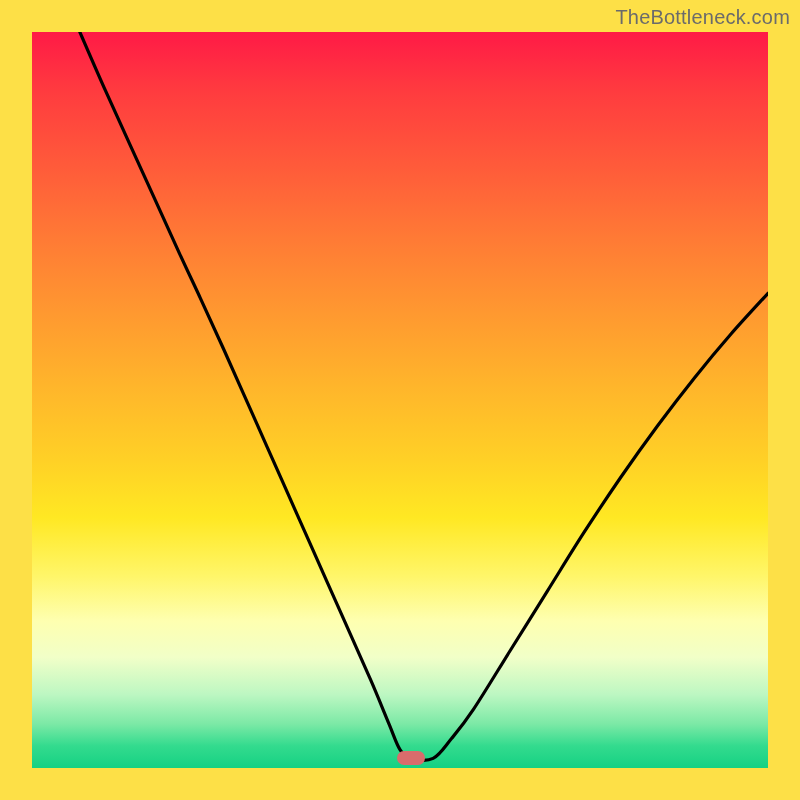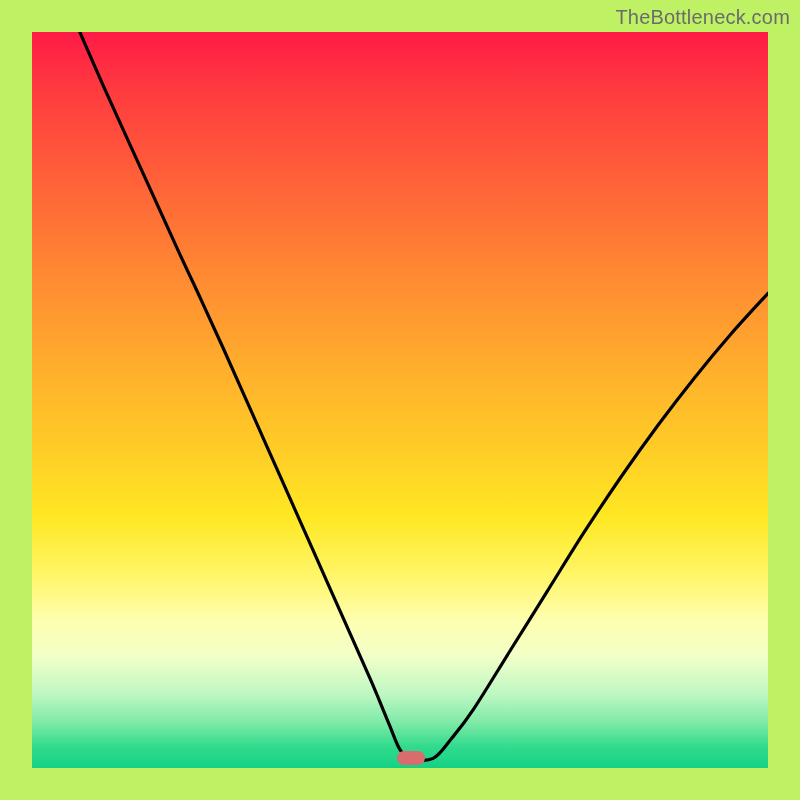--- a/index.html
+++ b/index.html
@@ -10,21 +10,21 @@
     background: #000;
     overflow: hidden;
     font-family: Arial, Helvetica, sans-serif;
   }
   .frame {
     position: absolute;
     left: 0;
     top: 0;
     width: 800px;
     height: 800px;
-    background: #bef264;
+    background: #fde047;
   }
   .plot {
     position: absolute;
     left: 32px;
     top: 32px;
     width: 736px;
     height: 736px;
     
     background: linear-gradient(
       to bottom,

